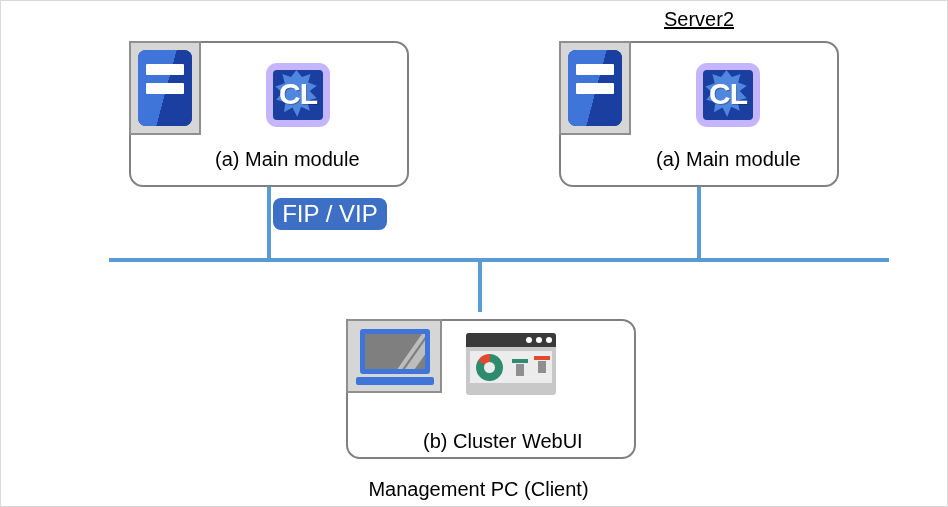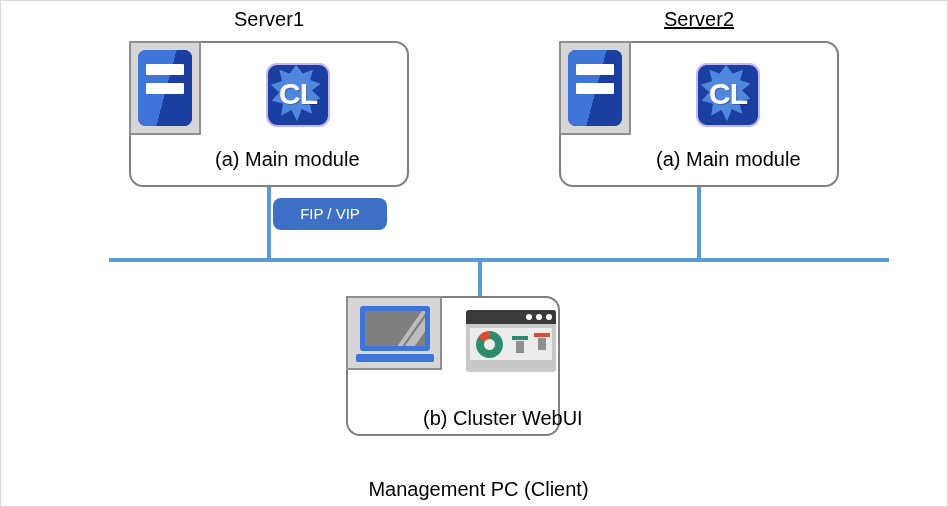--- a/index.html
+++ b/index.html
@@ -54,21 +54,21 @@
     background: #5b9bd5;
     width: 4px;
   }
 
   
   .fip-badge {
     position: absolute;
     background: #3d6fc4;
     border-radius: 8px;
     color: #ffffff;
-    font-size: 15px;
+    font-size: 24px;
     line-height: 32px;
     height: 32px;
     text-align: center;
     white-space: nowrap;
     box-sizing: border-box;
   }
 
   
   .server-icon-frame {
     position: absolute;
@@ -105,21 +105,21 @@
   }
   .server-bar.b1 { top: 14px; }
   .server-bar.b2 { top: 33px; }
 
   
   .cl-icon {
     position: absolute;
     width: 64px;
     height: 64px;
     background: #1a3fa0;
-    border: 2px solid #c4b5fd;
+    border: 7px solid #c4b5fd;
     border-radius: 11px;
     box-sizing: border-box;
     overflow: hidden;
   }
   .cl-splash {
     position: absolute;
     left: 0; top: 0;
     width: 100%; height: 100%;
   }
   .cl-text {
@@ -249,21 +249,20 @@
   .mini-bar.m1 { left: 42px; top: 8px; }
   .mini-bar.m2 { left: 64px; top: 5px; }
   .mini-bar.m1 .cap { background: #2e8b6e; }
   .mini-bar.m2 .cap { background: #e04a30; }
 </style>
 </head>
 <body>
 
 <div id="canvas">
 
-  <div class="caption" style="left:128px; top:6px; width:280px;">Server1</div>
 
   <div class="node-box" style="left:128px; top:40px; width:280px; height:146px;">
 
     <div class="server-icon-frame" style="left:-2px; top:-2px;">
       <div class="server-icon-body">
         <div class="server-bar b1"></div>
         <div class="server-bar b2"></div>
       </div>
     </div>
 
@@ -303,21 +302,21 @@
   <div class="drop-line" style="left:266px; top:186px; height:75px;"></div>
 
   <div class="drop-line" style="left:696px; top:186px; height:75px;"></div>
 
   <div class="drop-line" style="left:477px; top:259px; height:52px;"></div>
 
   <div class="bus-line" style="left:108px; top:257px; width:780px; height:4px;"></div>
 
   <div class="fip-badge" style="left:272px; top:197px; width:114px;">FIP / VIP</div>
 
-  <div class="node-box" style="left:345px; top:295px; width:214px; height:140px;">
+  <div class="node-box" style="left:345px; top:318px; width:290px; height:140px;">
 
     <div class="pc-icon-frame" style="left:-2px; top:-2px;">
       <div class="pc-screen">
         <div class="pc-shine1"></div>
         <div class="pc-shine2"></div>
       </div>
       <div class="pc-base"></div>
     </div>
 
     <div class="browser-icon" style="left:118px; top:12px;">

